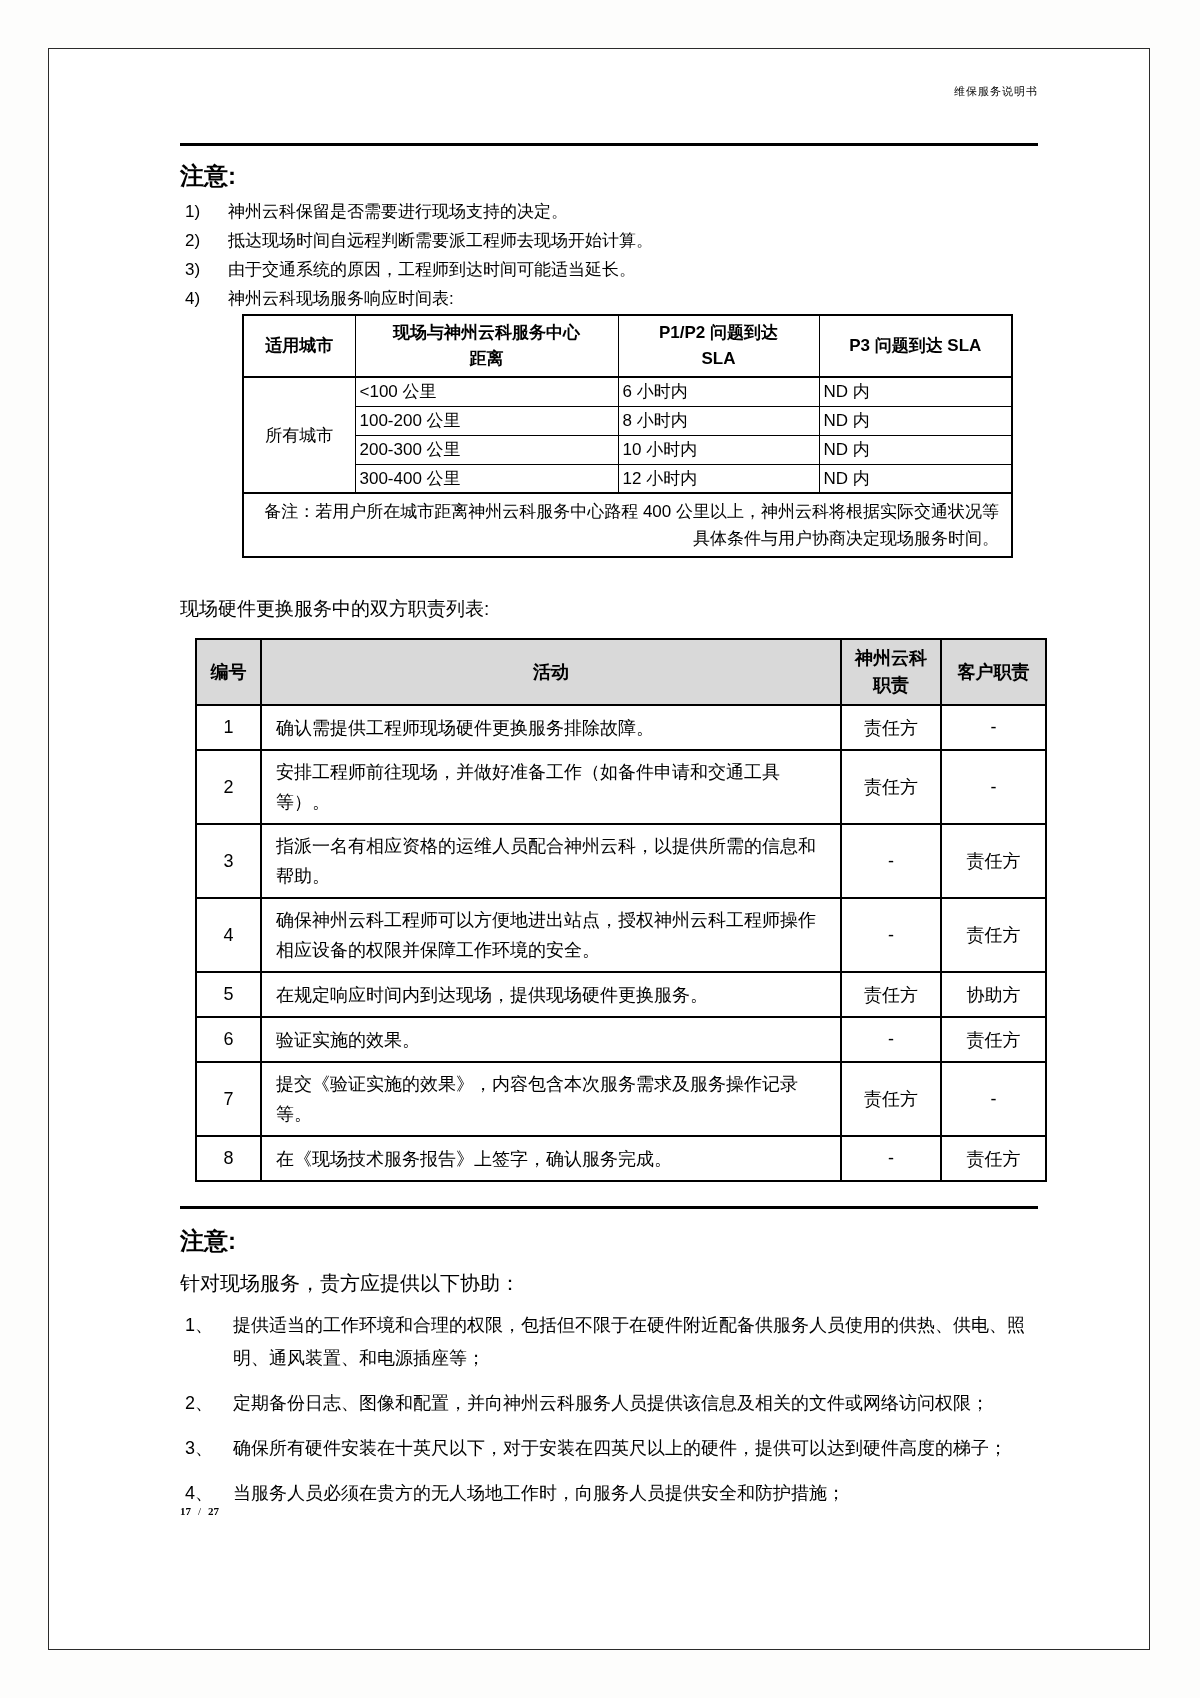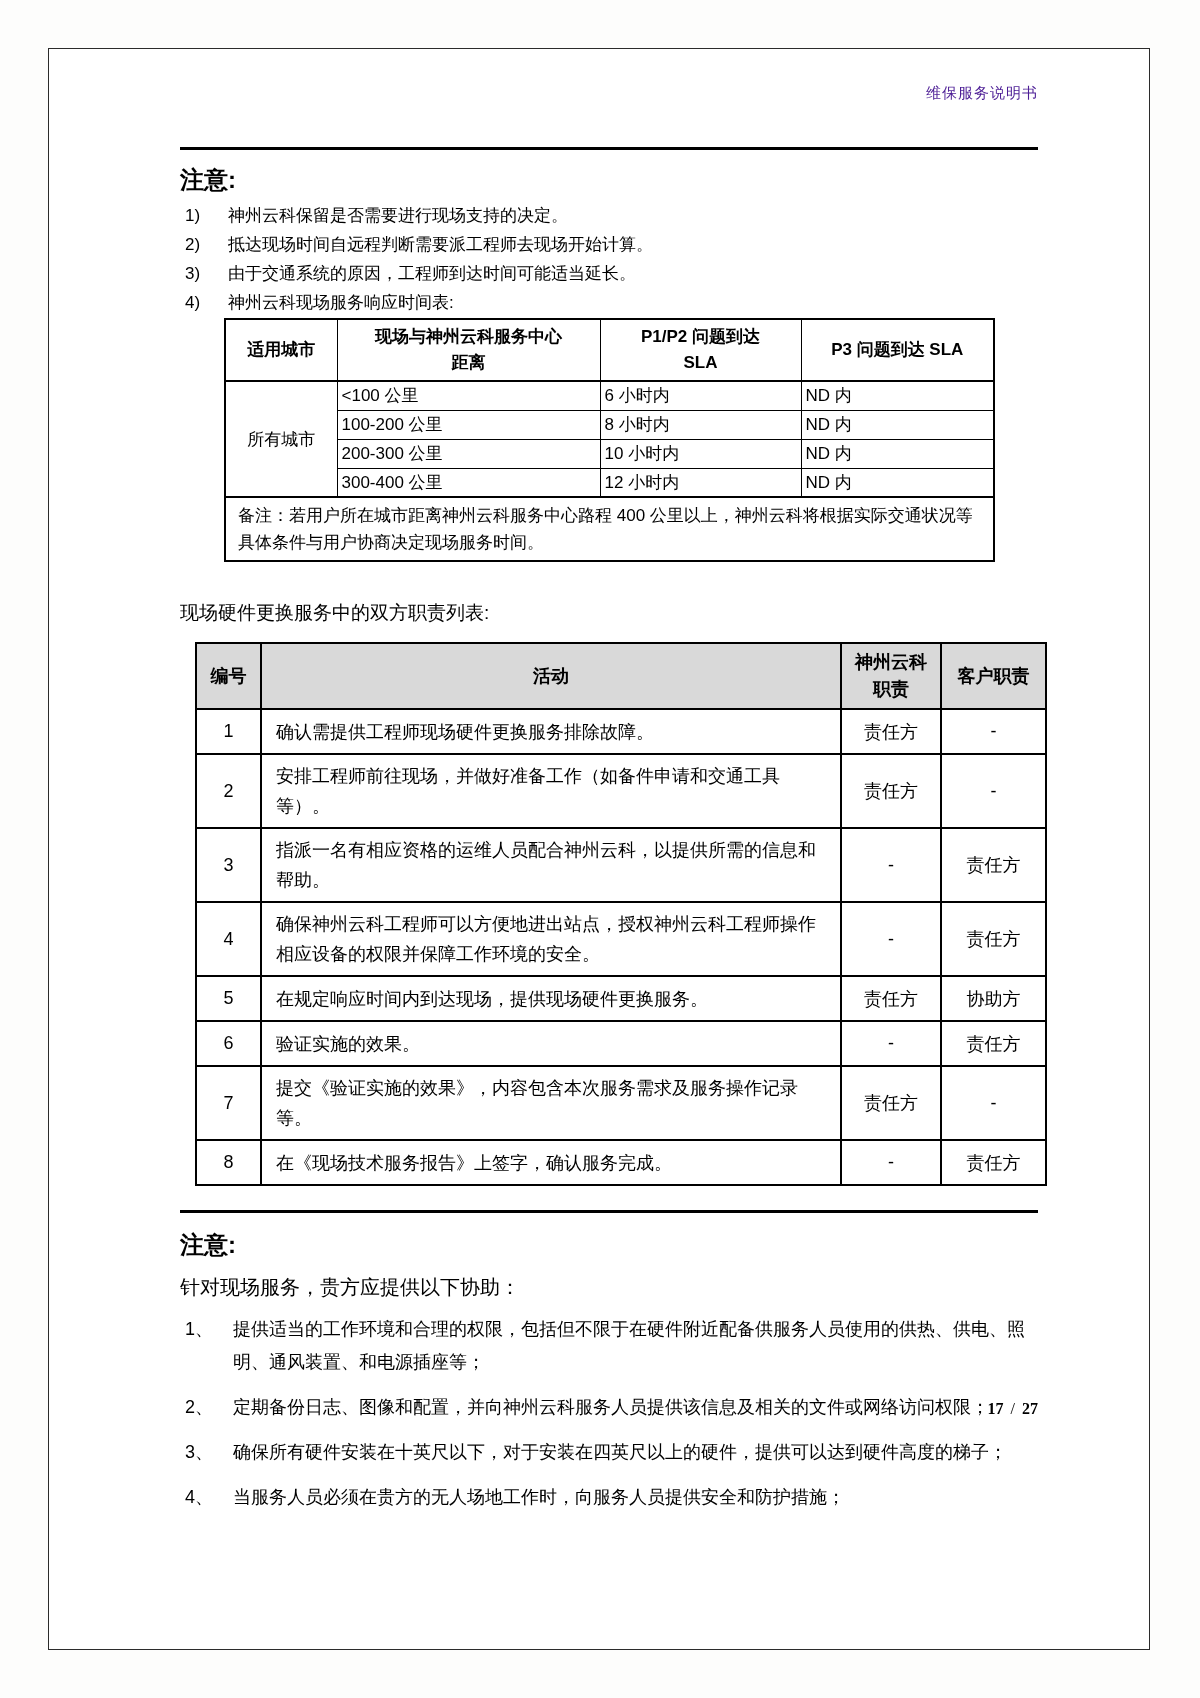--- a/index.html
+++ b/index.html
@@ -6,50 +6,50 @@
   html,body { background:#f2f2ef; }
   body { width:1200px; height:1698px; position:relative; margin:0 auto;
          font-family:"Liberation Sans","DejaVu Sans",sans-serif; color:#000; }
   .sheet { position:absolute; inset:0; background:#fdfdfc; }
   .frame { position:absolute; left:48px; top:48px; width:1102px; height:1602px;
            border:1.5px solid #2b2b2b; background:#fff; }
   .content { position:absolute; left:180px; top:0; width:858px; }
 
   .doc-title { padding-top:84px; text-align:right;
                font-family:"Liberation Serif","DejaVu Serif",serif;
-               font-size:15px; color:#4c1d95; letter-spacing:1px; }
+               font-size:11px; color:#000000; letter-spacing:1px; }
 
   .rule { height:3px; background:#000; }
   .rule1 { margin-top:44px; }
   .rule2 { margin-top:24px; }
 
   .note-label { font-weight:bold; font-size:24px; }
   .note1 { margin-top:14px; }
   .note2 { margin-top:16px; }
 
   .num-list .item { display:flex; align-items:flex-start; }
   .list1 { margin-top:5px; font-size:17px; }
   .list1 .item { line-height:29px; }
   .num-list .num { flex:none; width:48px; padding-left:5px; }
   .num-list .txt { flex:1; }
 
   table { border-collapse:collapse; table-layout:fixed; }
   .pre { white-space:pre-line; }
 
   
-  .t1wrap { margin-left:44px; margin-top:1px; }
+  .t1wrap { margin-left:62px; margin-top:1px; }
   .t1 { width:769px; border:2px solid #000; }
   .t1 th, .t1 td { border:1px solid #000; font-size:17px; }
   .t1 thead th { font-weight:bold; text-align:center; vertical-align:middle;
                  line-height:26px; padding:4px 6px; border-bottom-width:2px; }
   .t1 tbody tr { height:29px; }
   .t1 td.c-city { text-align:center; vertical-align:middle; }
   .t1 td.c-left { text-align:left; padding-left:4px; }
   .t1 tr.note-row td { border-top:2px solid #000; line-height:27px;
-                       padding:4px 12px; text-align:left; }
+                       padding:4px 12px; text-align:right; }
 
   .p-note { margin:10px 0 0 48px; font-size:17px; line-height:24px; }
 
   .heading2 { margin-top:38px; font-size:19px; }
 
   
   .t2wrap { margin:16px 0 0 15px; }
   .t2 { width:850px; border:2.5px solid #000; }
   .t2 th, .t2 td { border:2px solid #000; font-size:18px; }
   .t2 thead th { background:#d9d9d9; font-weight:bold; text-align:center;
@@ -57,22 +57,22 @@
   .t2 tbody tr { height:45px; }
   .t2 td.no   { text-align:center; vertical-align:middle; }
   .t2 td.act  { text-align:left; padding:6px 14px; line-height:30px; }
   .t2 td.role { text-align:center; vertical-align:middle; }
 
   .intro { margin-top:12px; font-size:20px; line-height:28px; }
   .list2 { font-size:18px; }
   .list2 .item { margin-top:12px; line-height:33px; }
   .list2 .num { width:53px; }
 
-  .footer { position:absolute; top:1400px; left:180px; width:858px; text-align:right;
-            font-family:"Liberation Serif","DejaVu Serif",serif; font-size:16px; }
+  .footer { position:absolute; top:1505px; left:180px; width:858px; text-align:left;
+            font-family:"Liberation Serif","DejaVu Serif",serif; font-size:11px; }
   .footer .pg { font-weight:bold; }
   .footer .sep { margin:0 7px; font-weight:normal; }
 </style>
 </head>
 <body>
 
 <div class="sheet">
   <div class="frame"></div>
 
   <div class="content">

